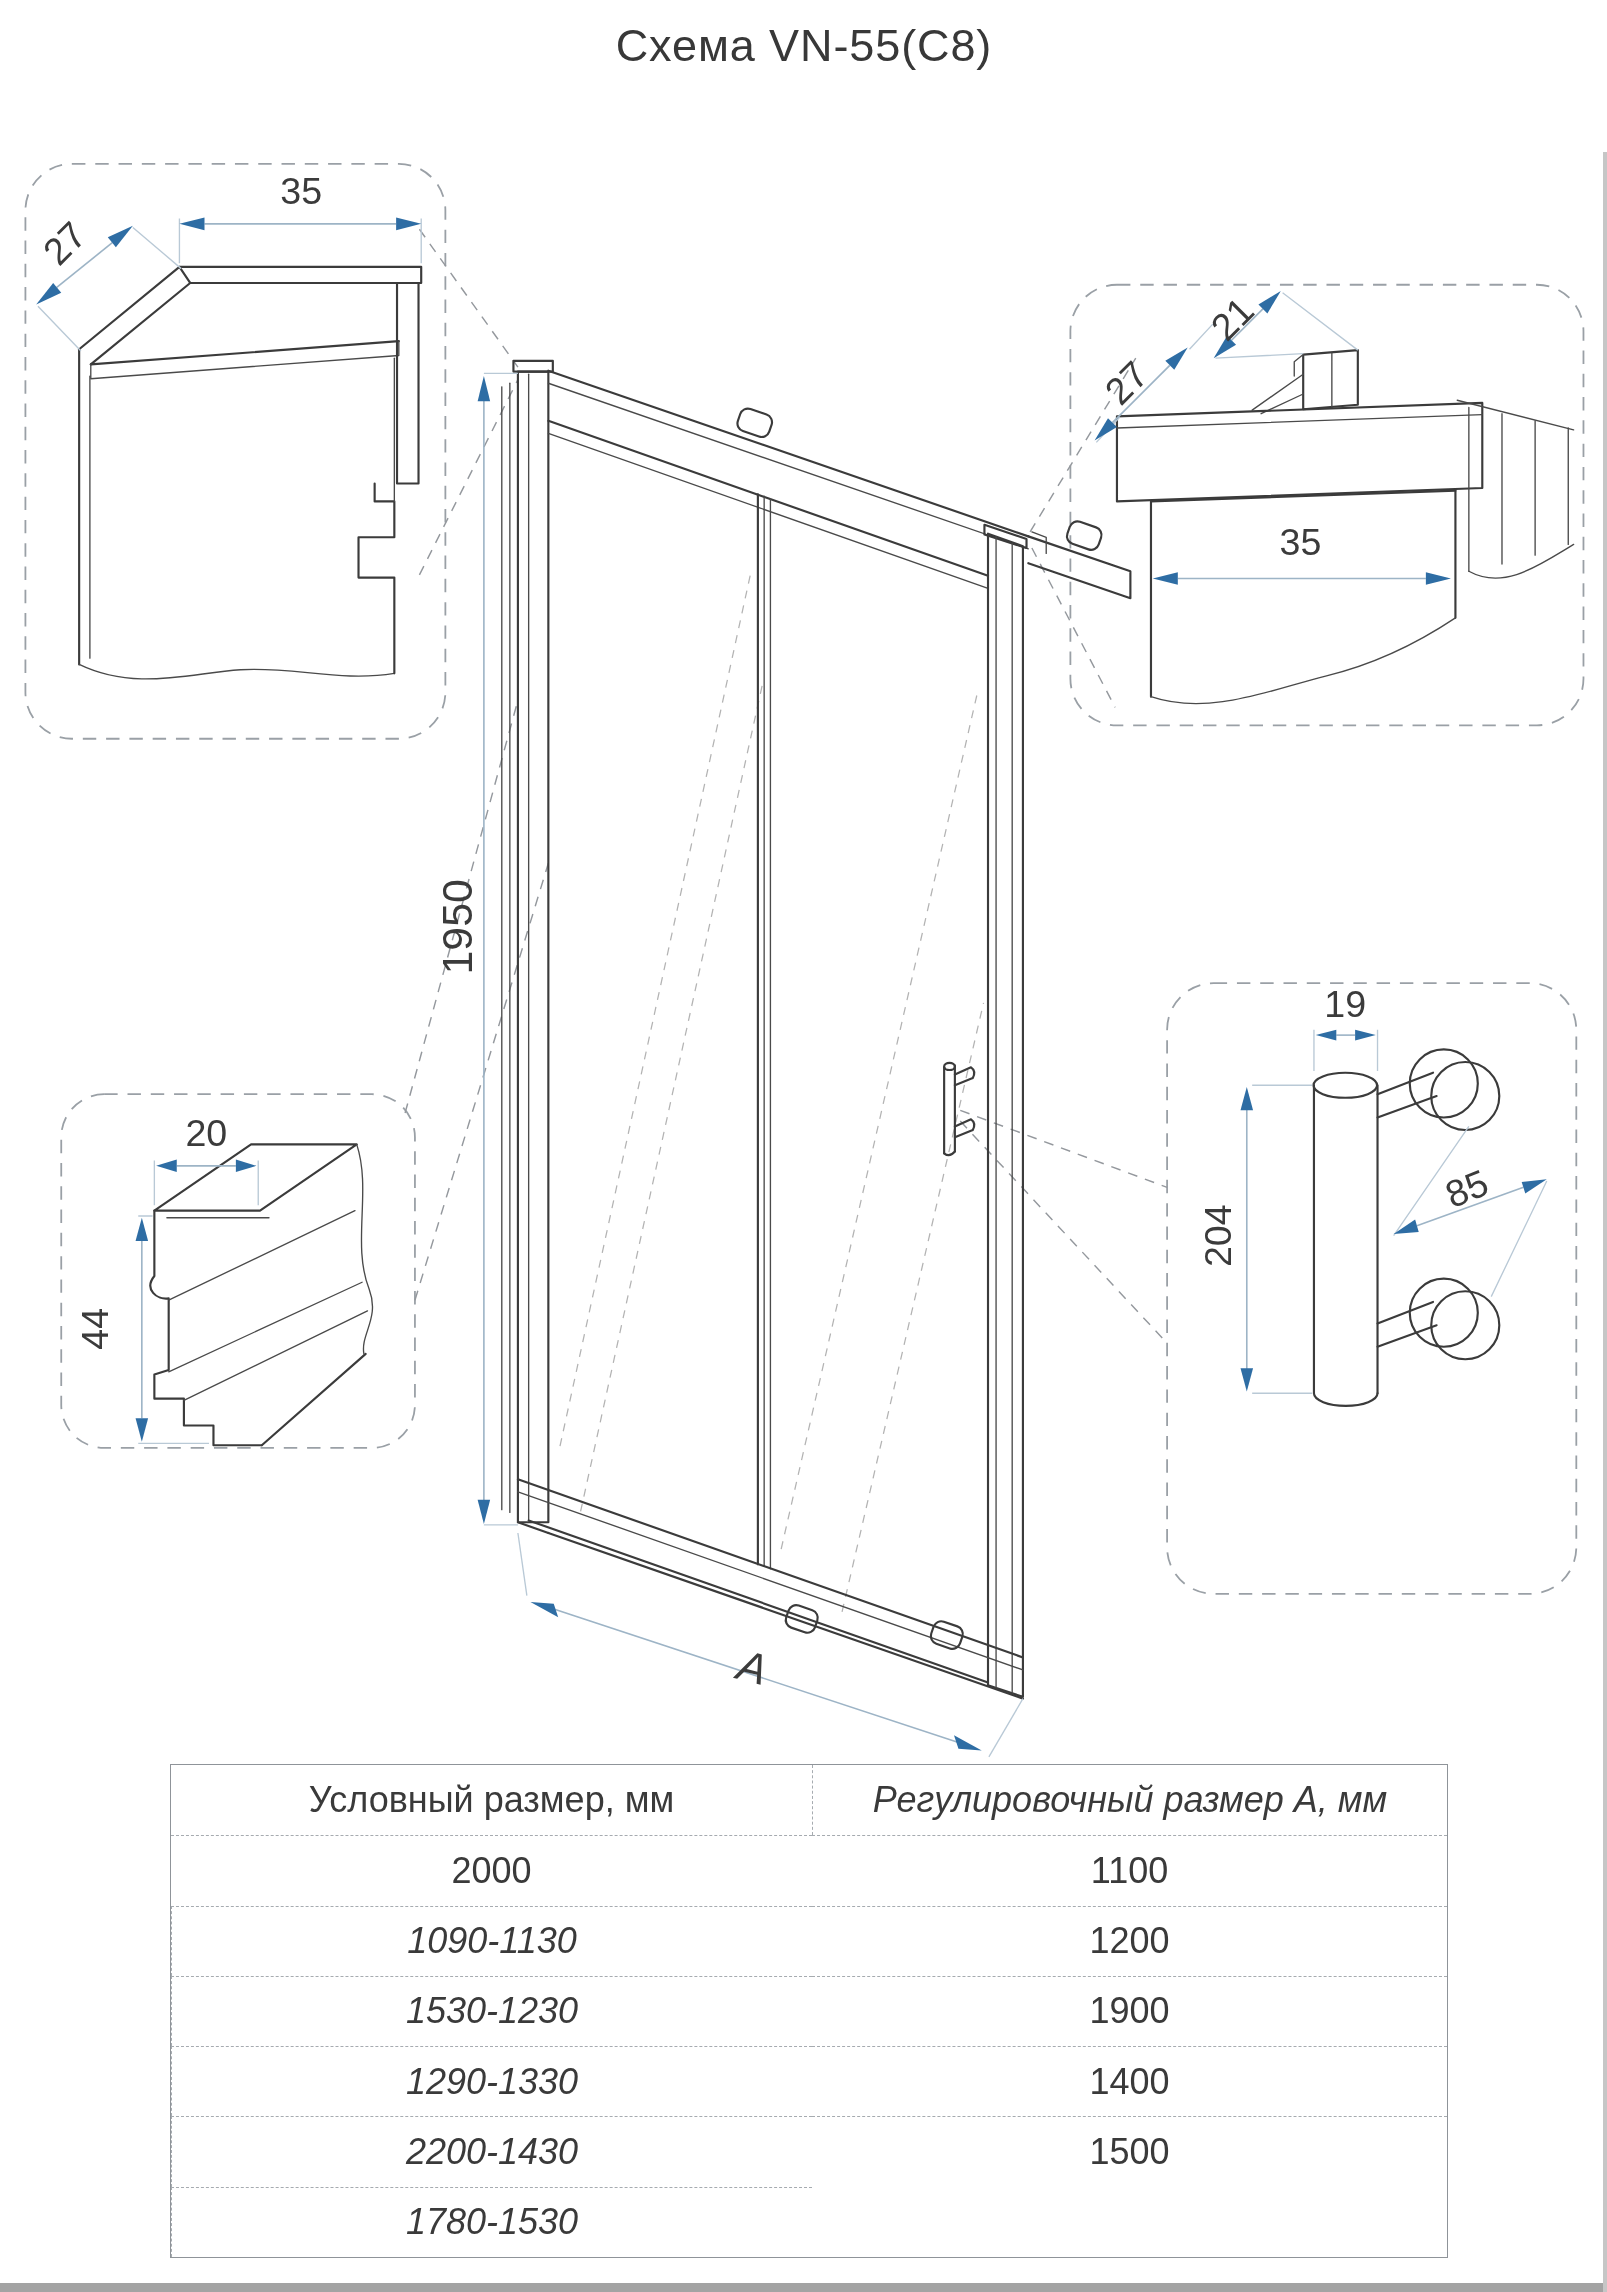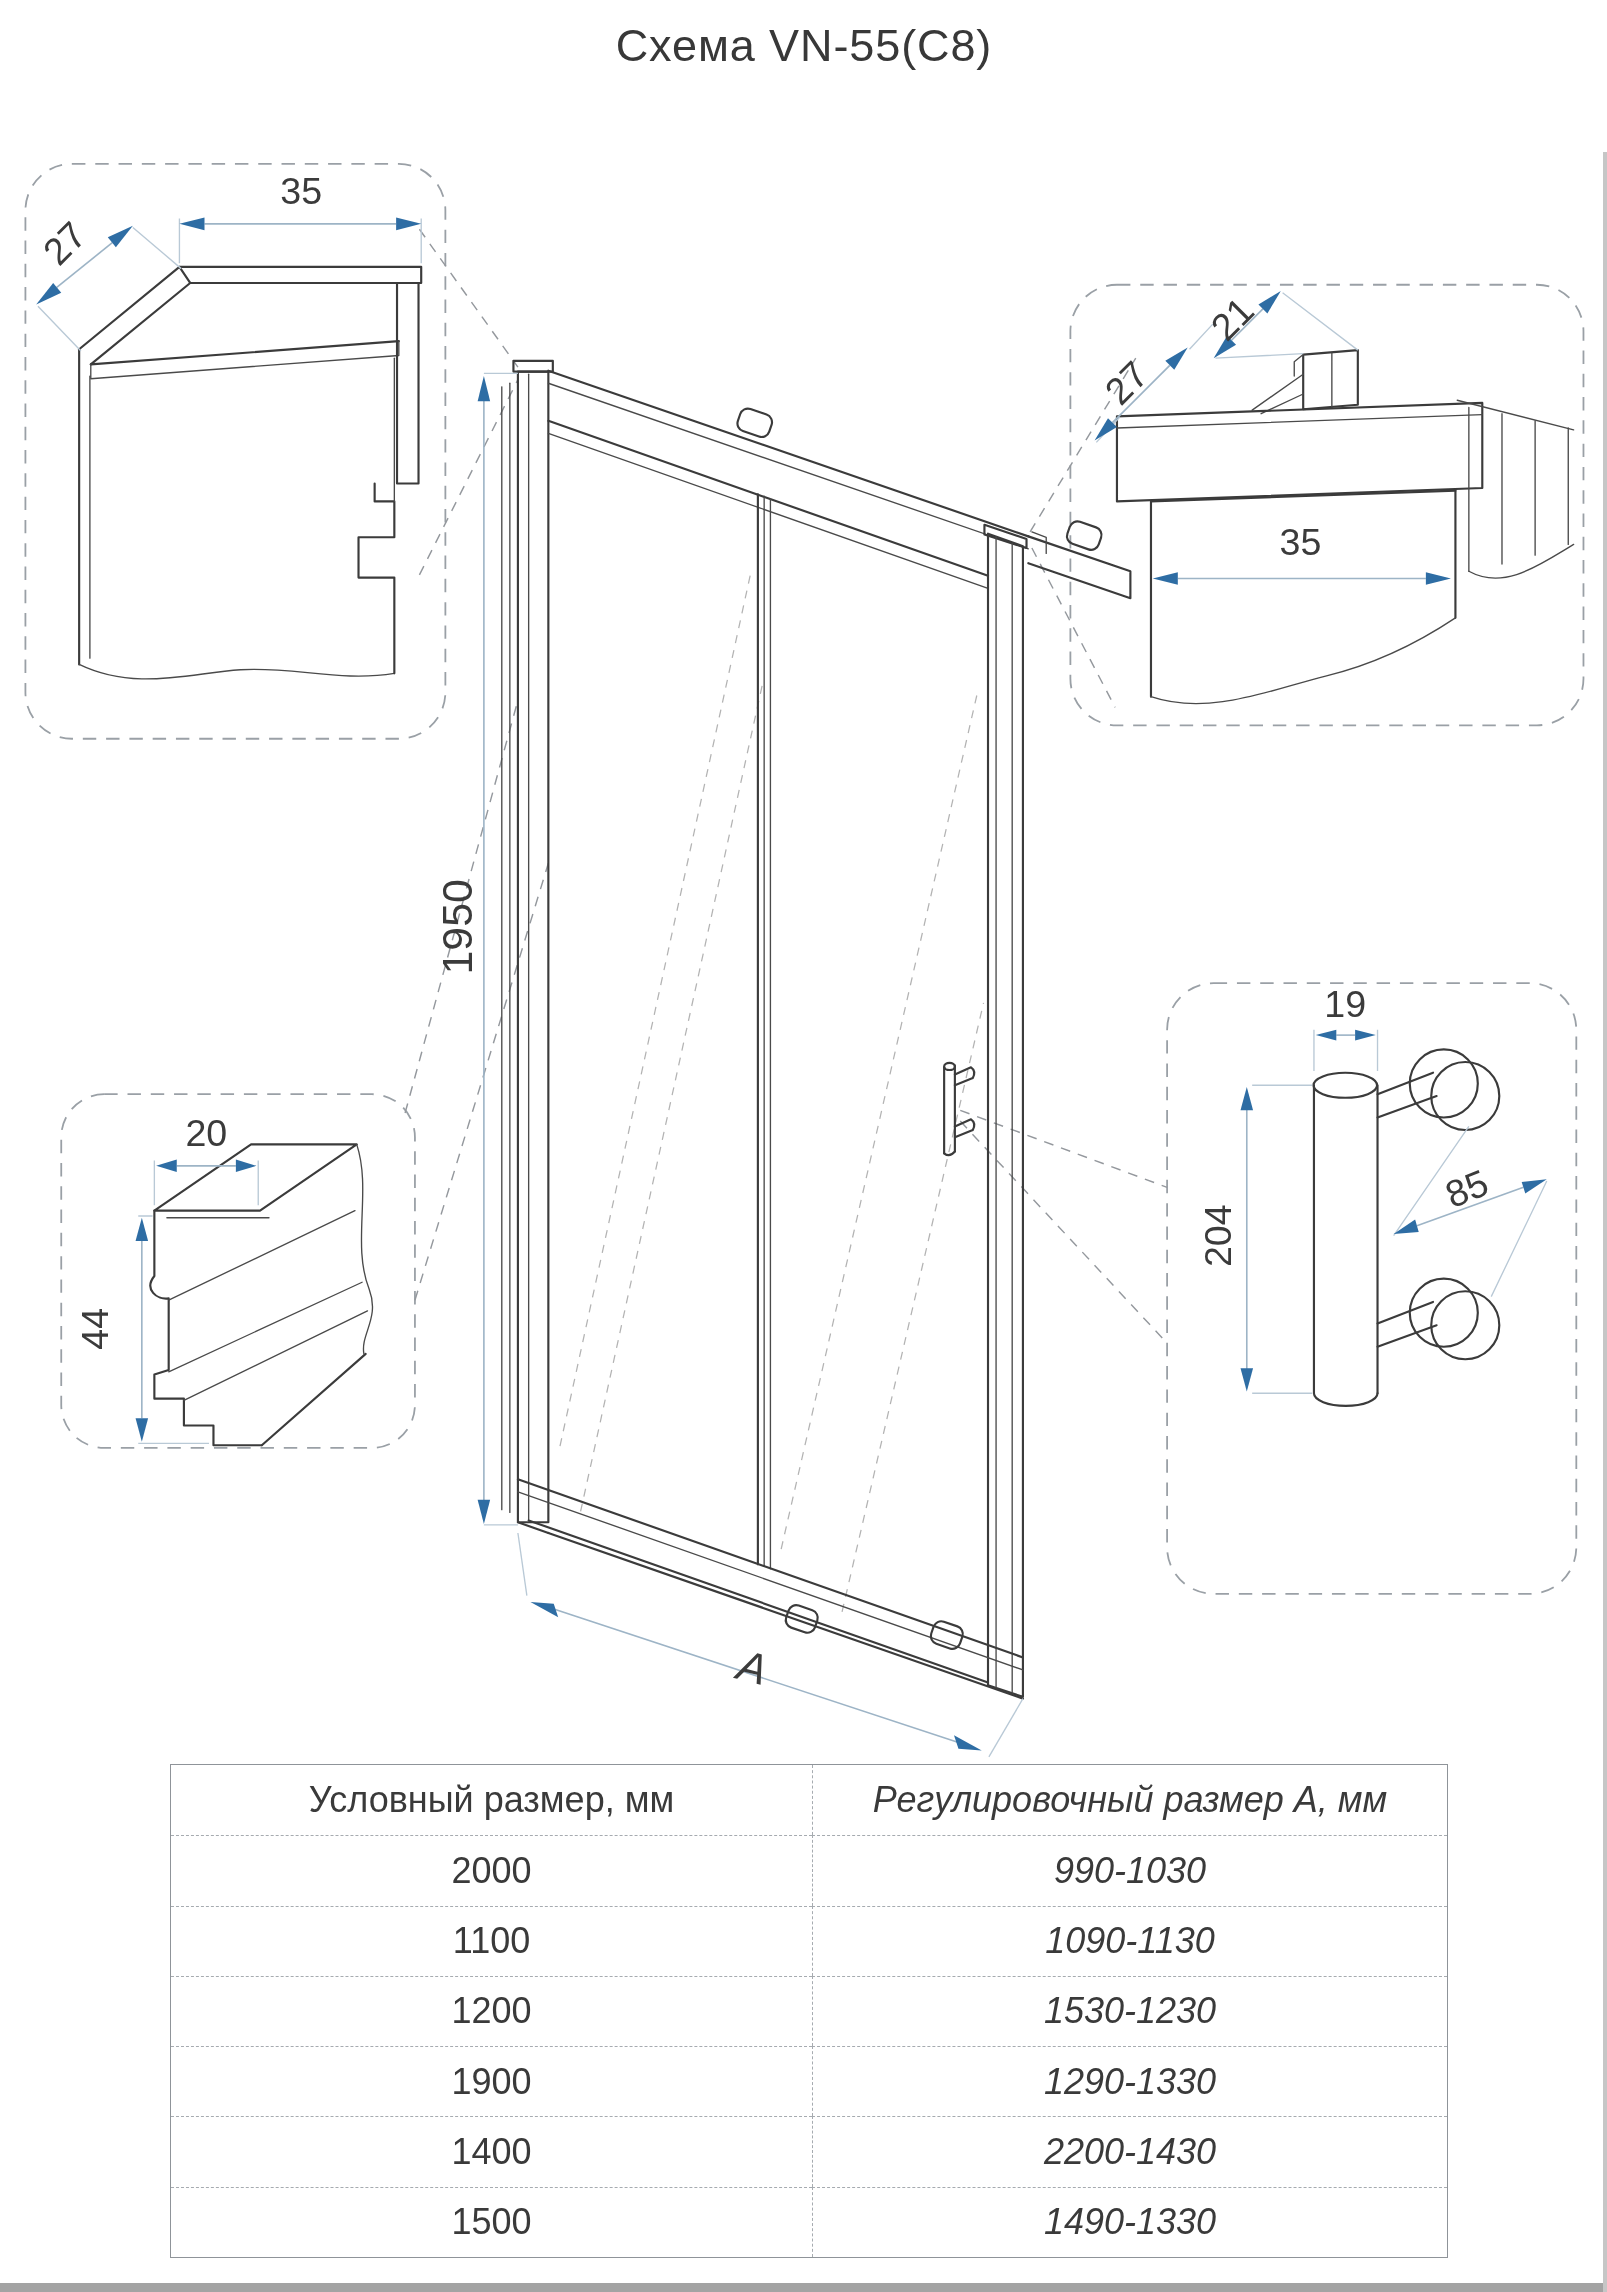--- a/index.html
+++ b/index.html
@@ -250,34 +250,33 @@
       <polygon class="arr" points="1727,1317 1703,1333 1699,1320"></polygon>
       <text class="dimtxt" x="1638" y="1342" text-anchor="middle" transform="rotate(-22 1638 1328)">85</text>
     </g>
   </svg>
 
   <div id="size-table">
     <div class="cell">Условный размер, мм</div>
     <div class="cell c2">Регулировочный размер А, мм</div>
 
     <div class="cell nr">2000</div>
-    <div class="cell c2 nr">990-1030</div>
 
     <div class="cell nr">1100</div>
     <div class="cell c2 nr">1090-1130</div>
 
     <div class="cell nr">1200</div>
     <div class="cell c2 nr">1530-1230</div>
 
     <div class="cell nr">1900</div>
     <div class="cell c2 nr">1290-1330</div>
 
     <div class="cell nr">1400</div>
     <div class="cell c2 nr">2200-1430</div>
 
     <div class="cell nr">1500</div>
-    <div class="cell c2 nr">1490-1330</div>
+    <div class="cell c2 nr">1780-1530</div>
   </div>
 
   <div id="edge-bottom"></div>
   <div id="edge-right"></div>
 </div>
 
 
 </body></html>

